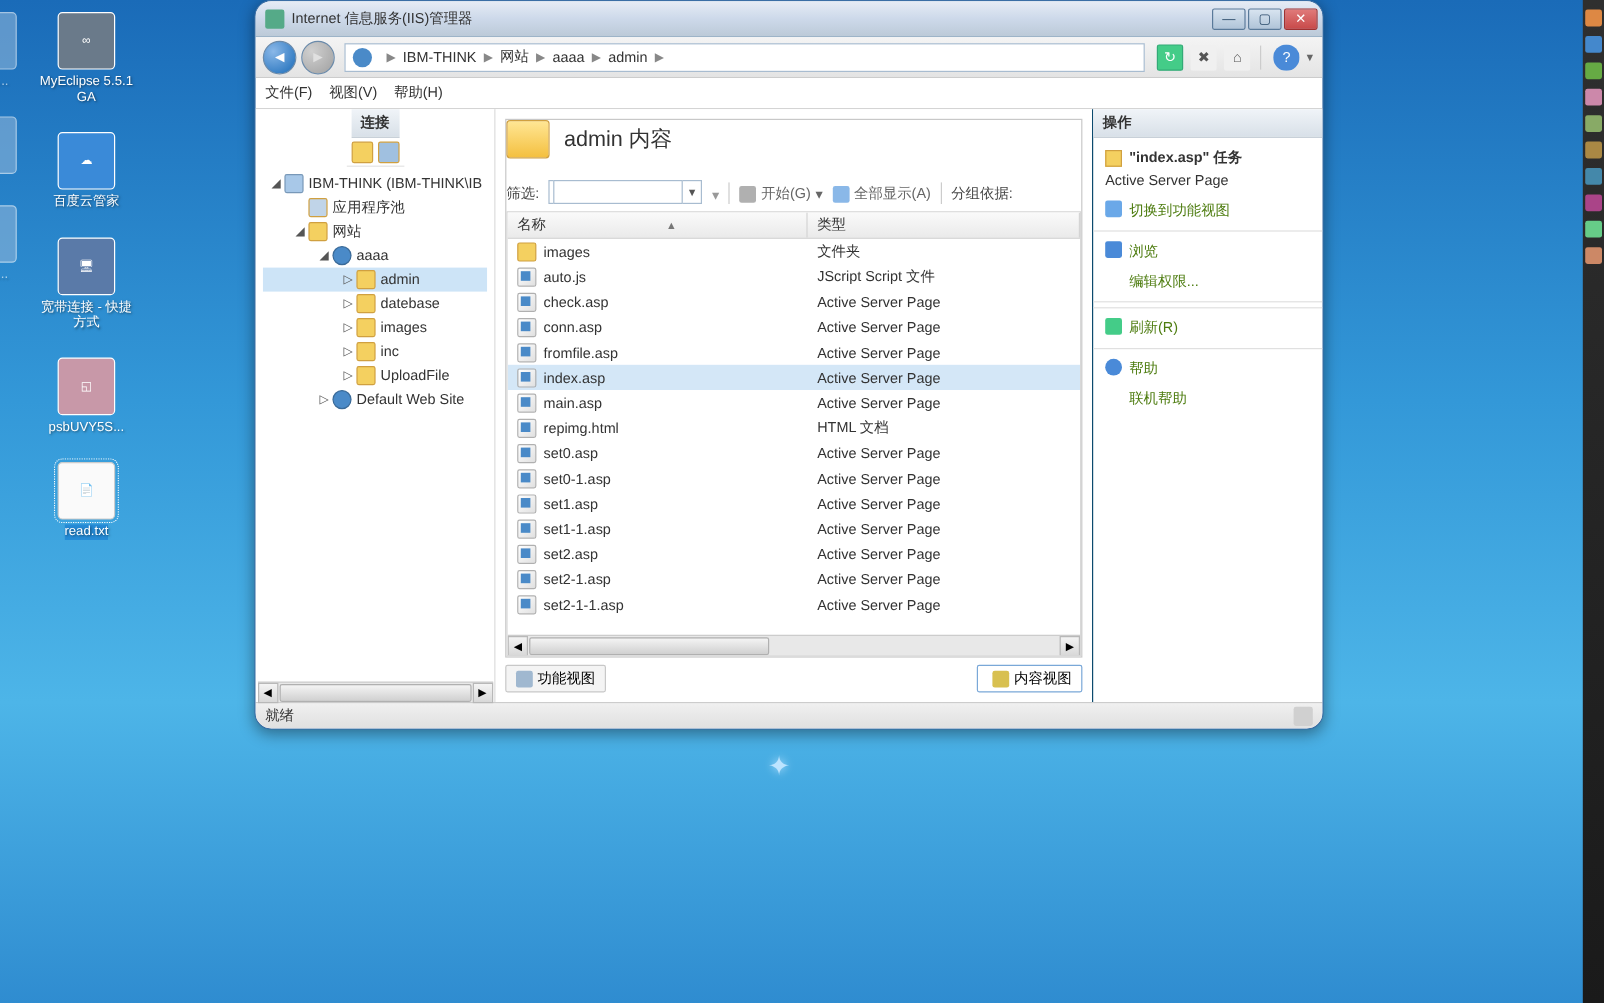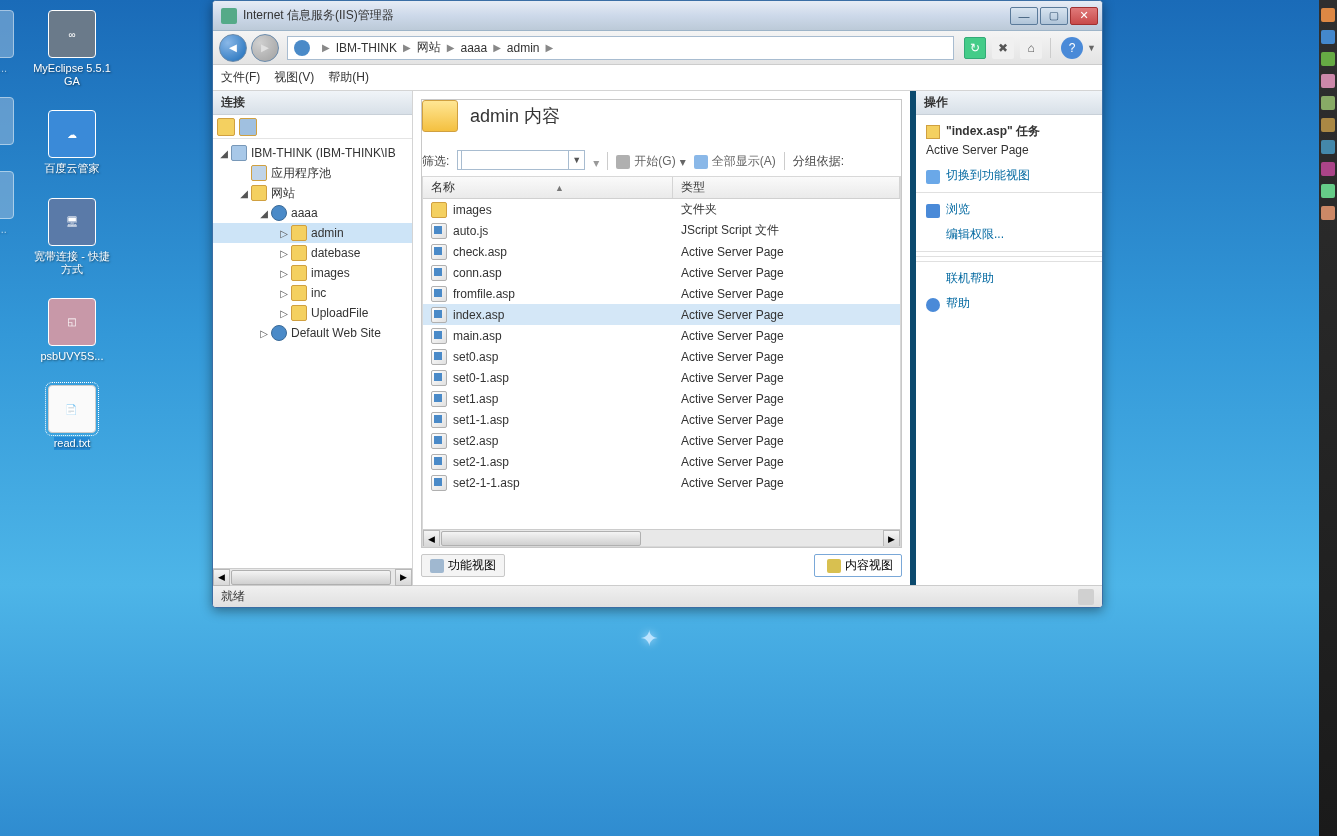--- a/index.html
+++ b/index.html
@@ -11,42 +11,42 @@
 .desktop-icon .icon-img { width: 48px; height: 48px; background: #8bb3d8; border: 1px solid #fff; border-radius: 4px; display:flex; align-items:center; justify-content:center; color:#fff; font-size:10px; overflow:hidden;}
 .desktop-icon .icon-label { margin-top: 4px; color: #fff; font-size: 11px; text-align: center; line-height: 1.2; text-shadow: 1px 1px 2px rgba(0,0,0,.5); }
 .desktop-icon.selected .icon-img { outline: 1px dotted #fff; outline-offset: 2px; }
 .desktop-icon.selected .icon-label { background: rgba(0,100,200,.4); }
 
 
 .right-edge { position:absolute; right:0; top:0; width:18px; height:100%; background: linear-gradient(180deg,#2f2f2f,#1a1a1a); display:flex; flex-direction:column; gap:8px; padding-top:8px; align-items:center; }
 .right-edge span { width:14px; height:14px; background:#4a6; border-radius:2px; }
 
 
-.window { position:absolute; left:212px; top:0; width:891px; height:608px; background:#fff; border:1px solid #3a6ea5; border-radius:4px; box-shadow:0 3px 12px rgba(0,0,0,.4); display:flex; flex-direction:column; overflow:hidden; }
+.window { position:absolute; left:212px; top:0; width:891px; height:608px; background:#fff; border:1px solid #3a6ea5; border-radius:14px; box-shadow:0 3px 12px rgba(0,0,0,.4); display:flex; flex-direction:column; overflow:hidden; }
 .titlebar { height:30px; background:linear-gradient(180deg,#e6ecf5 0%,#cdd9ea 50%,#bccad8 100%); display:flex; align-items:center; padding:0 4px 0 8px; border-bottom:1px solid #9db4c8; }
 .titlebar .tb-icon { width:16px; height:16px; background:#5a8; border-radius:2px; margin-right:6px; }
 .titlebar .tb-title { font-size:12px; color:#333; flex:1; }
 .win-btns { display:flex; gap:0; }
 .win-btn { width:28px; height:18px; border:1px solid #5a7a9a; background:linear-gradient(180deg,#d8e4f0,#b0c4d8); margin-left:2px; border-radius:2px; display:flex; align-items:center; justify-content:center; font-size:11px; color:#2a4a6a; }
 .win-btn.close { background:linear-gradient(180deg,#e07a7a,#c84a4a); border-color:#a03030; color:#fff; }
 
 .navbar { height:34px; background:linear-gradient(180deg,#f4f4f4,#e4e4e4); border-bottom:1px solid #ccc; display:flex; align-items:center; padding:0 6px; gap:4px;}
 .nav-circle { width:28px; height:28px; border-radius:50%; background:radial-gradient(circle at 30% 30%,#8ab8e8,#1a6bb8); border:1px solid #6a8aaa; display:flex; align-items:center; justify-content:center; color:#fff; font-size:13px;}
 .nav-circle.disabled { background:radial-gradient(circle at 30% 30%,#d0d0d0,#a0a0a0); color:#e0e0e0;}
 .addr-bar { flex:1; height:24px; border:1px solid #a8bcd0; background:#fff; display:flex; align-items:center; padding:0 6px; font-size:12px; margin:0 4px; }
 .addr-bar .crumb { color:#333; }
 .addr-bar .sep { margin:0 6px; color:#888; font-size:10px; }
 .addr-bar .globe { width:16px; height:16px; background:#4a8ac8; border-radius:50%; margin-right:6px; }
 .nav-tool { width:22px; height:22px; border:1px solid transparent; background:#f0f0f0; border-radius:2px; display:flex; align-items:center; justify-content:center; font-size:12px; color:#555; margin-left:2px;}
 .nav-tool.green { background:#4c8; color:#fff; border-color:#3a7;}
 
 .menubar { height:26px; display:flex; align-items:center; padding:0 8px; gap:14px; font-size:12px; color:#333; border-bottom:1px solid #d4d4d4; }
 
 .client { flex:1; display:flex; min-height:0; }
-.left-panel { width:200px; border-right:1px solid #d4d4d4; display:flex; flex-direction:column; background:#fff; }
+.left-panel { width:200px; border-right:1px solid #d4d4d4; display:flex; flex-direction:column; background:#fff;align-items:center; }
 .panel-header { height:24px; background:linear-gradient(180deg,#f0f4f8,#d8e0e8); border-bottom:1px solid #c8d0d8; padding:0 8px; display:flex; align-items:center; font-size:12px; font-weight:bold; color:#333;}
 .panel-toolbar { height:24px; border-bottom:1px solid #e4e4e4; display:flex; align-items:center; padding:0 4px; gap:4px;}
 .panel-toolbar span { width:18px; height:18px; background:#f4d060; border:1px solid #d0a040; border-radius:2px; }
 .tree { flex:1; overflow:auto; padding:4px 0; font-size:12px; color:#333; }
 .tree-node { display:flex; align-items:center; height:20px; padding-right:4px; white-space:nowrap; }
 .tree-node .expander { width:14px; text-align:center; color:#555; font-size:10px; }
 .tree-node .t-icon { width:16px; height:16px; margin-right:4px; background:#f4d060; border:1px solid #d0a040; border-radius:2px; flex-shrink:0;}
 .tree-node .t-icon.globe { background:#4a8ac8; border-radius:50%; border-color:#3a6a98;}
 .tree-node .t-icon.server { background:#a8c8e8; border-color:#7898b8;}
 .tree-node.selected { background:#cde4f7; }
@@ -77,27 +77,27 @@
 .fl-row .cell { padding:0 8px; display:flex; align-items:center; gap:6px;}
 .fl-row .file-icon { width:16px; height:16px; background:#f4d060; border:1px solid #d0a040; border-radius:2px; flex-shrink:0;}
 .fl-row .file-icon.asp { background:linear-gradient(135deg,#fff,#e0e0e0); border-color:#b0b0b0; position:relative;}
 .fl-row .file-icon.asp::after { content:""; position:absolute; left:2px; top:2px; width:8px; height:8px; background:#4a8ac8;}
 .fl-scroll-h { height:17px; background:#e8e8e8; border-top:1px solid #ccc; display:flex;}
 .view-tabs { display:flex; gap:6px; margin-top:6px;justify-content:space-between; }
 .view-tab { display:flex; align-items:center; gap:4px; padding:2px 8px; border:1px solid #c8c8c8; background:#f4f4f4; font-size:12px; border-radius:2px;}
 .view-tab.active { background:#fff; border-color:#7aa8d8;padding-left:12px; }
 .view-tab .vt-icon { width:14px; height:14px; background:#d8c050; border-radius:2px;}
 
-.right-panel { width:192px; border-left:6px solid #0c4a6e; background:#fff; display:flex; flex-direction:column;}
+.right-panel { width:192px; border-left:1px solid #0c4a6e; background:#fff; display:flex; flex-direction:column;}
 .actions { flex:1; font-size:12px; padding:4px 0;}
 .action-group { padding:4px 10px; }
 .action-title { font-weight:bold; color:#333; margin-bottom:3px; display:flex; align-items:center; gap:6px;}
 .action-title .at-icon { width:14px; height:14px; background:#f4d060; border:1px solid #d0a040;}
 .action-sub { color:#333; margin-bottom:2px;}
-.action-link { color:#0369a1; padding:4px 10px; display:flex; align-items:flex-end; gap:6px; cursor:default;}
+.action-link { color:#4d7c0f; padding:4px 10px; display:flex; align-items:flex-start; gap:6px; cursor:default;}
 .action-link .al-icon { width:14px; height:14px; background:#6aa8e8; border-radius:2px;}
 .action-sep { height:1px; background:#e0e0e0; margin:4px 0;}
 .action-info { padding:4px 10px; color:#333; line-height:1.4;}
 
 .statusbar { height:22px; background:linear-gradient(180deg,#f0f0f0,#e0e0e0); border-top:1px solid #ccc; display:flex; align-items:center; padding:0 8px; font-size:12px; color:#333;}
 .statusbar .sb-right { margin-left:auto; width:16px; height:16px; background:#d0d0d0; border-radius:2px;}
 
 
 .flare { position:absolute; bottom:180px; left:640px; width:30px; height:30px; color:#bde4ff; font-size:22px; text-shadow:0 0 8px #bde4ff; z-index:0;}
 </style>
@@ -338,20 +338,27 @@
               <div class="fl-row">
                 <div class="cell col-name">
                   <div class="file-icon asp"></div>
                   <span>main.asp</span>
                 </div>
                 <div class="cell col-type">Active Server Page</div>
               </div>
               <div class="fl-row">
                 <div class="cell col-name">
                   <div class="file-icon asp"></div>
+                  <span>repimg.html</span>
+                </div>
+                <div class="cell col-type">HTML 文档</div>
+              </div>
+              <div class="fl-row">
+                <div class="cell col-name">
+                  <div class="file-icon asp"></div>
                   <span>set0.asp</span>
                 </div>
                 <div class="cell col-type">Active Server Page</div>
               </div>
               <div class="fl-row">
                 <div class="cell col-name">
                   <div class="file-icon asp"></div>
                   <span>set0-1.asp</span>
                 </div>
                 <div class="cell col-type">Active Server Page</div>
@@ -430,28 +437,32 @@
         <div class="action-link">
             <div class="al-icon" style="background:#4a8ad8;"></div>
             <span>浏览</span>
           </div>
         <div class="action-link">
             <span style="width:14px;"></span>
             <span>编辑权限...</span>
           </div>
         <div class="action-sep"></div>
         <div class="action-sep"></div>
+        <div class="action-link">
+            <div class="al-icon" style="background:#4c8;"></div>
+            <span>刷新(R)</span>
+          </div>
         <div class="action-sep"></div>
+        <div class="action-link">
+            <div class="al-icon" style="background:#4a8ad8;border-radius:50%;"></div>
+            <span>帮助</span>
+          </div>
         <div class="action-link">
             <span style="width:14px;"></span>
             <span>联机帮助</span>
-          </div>
-        <div class="action-link">
-            <div class="al-icon" style="background:#4a8ad8;border-radius:50%;"></div>
-            <span>帮助</span>
           </div>
       </div>
     </div>
   </div>
   <div class="statusbar">
     <span>就绪</span>
     <div class="sb-right"></div>
   </div>
 </div>
 

